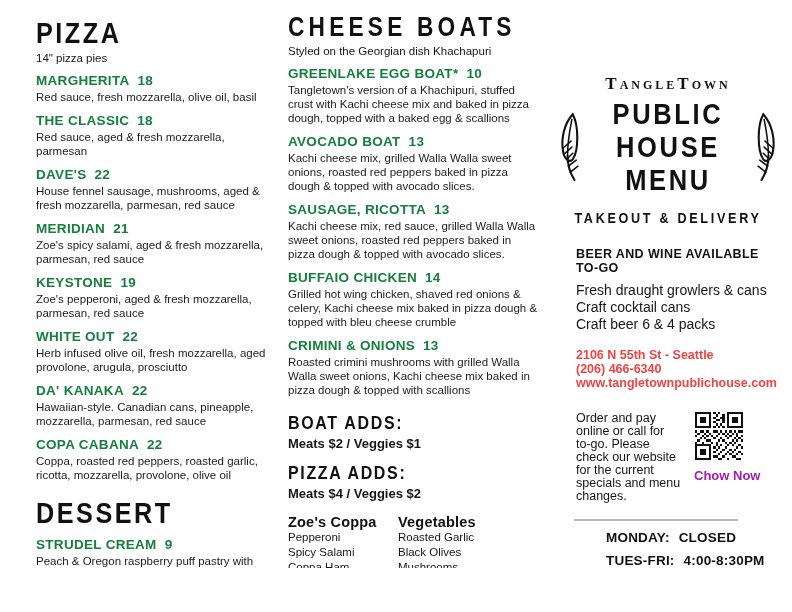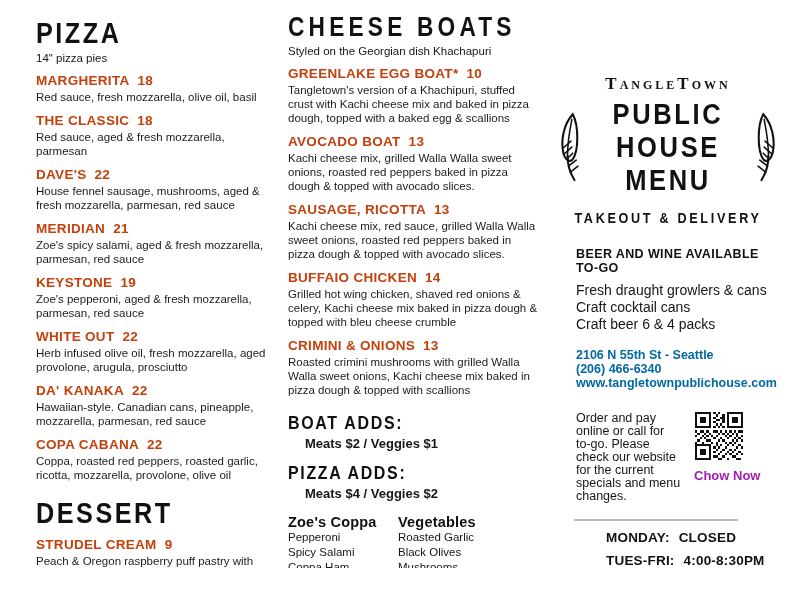--- a/index.html
+++ b/index.html
@@ -10,27 +10,27 @@
   .col2{left:288px;top:14px;width:252px;}
   .col3{left:558px;top:74px;width:220px;}
 
   .disp{display:inline-block;font-weight:700;transform:scaleX(.84);transform-origin:left center;white-space:nowrap;color:#111;}
   .h-big{font-size:30px;letter-spacing:3px;line-height:1;}
   .h-cheese{font-size:27px;letter-spacing:5px;line-height:1;}
   .h-adds{font-size:19px;letter-spacing:2px;line-height:1;}
 
   .subtitle{font-size:11.5px;margin-top:4px;}
   .item{margin-top:9px;}
-  .ihead{font-size:13.5px;font-weight:700;letter-spacing:.3px;color:#c2410c;}
+  .ihead{font-size:13.5px;font-weight:700;letter-spacing:.3px;color:#15803d;}
   .iprice{margin-left:8px;}
   .idesc{font-size:11.5px;line-height:1.22;margin-top:2px;color:#1c1c1c;}
   .sect-gap{margin-top:16px;}
 
   .adds-block{margin-top:16px;}
-  .pricing{font-size:13px;font-weight:700;margin-top:3px;margin-left:17px;}
+  .pricing{font-size:13px;font-weight:700;margin-top:3px;}
   .top-flex{display:flex;margin-top:13px;}
   .top-left{width:110px;}
   .top-right{flex:1;}
   .tgroup{margin-bottom:10px;}
   .tgroup-title{font-size:14.5px;font-weight:700;letter-spacing:.2px;color:#111;}
   .titem{font-size:11.5px;line-height:1.3;}
 
   .wordmark{text-align:center;font-family:"Liberation Serif",serif;font-variant:small-caps;
             font-weight:700;font-size:17px;letter-spacing:3px;color:#111;}
   .brand-row{display:flex;align-items:center;justify-content:center;margin-top:4px;}
@@ -38,21 +38,21 @@
   .btl{display:block;font-size:29px;font-weight:700;letter-spacing:3px;line-height:33px;
        transform:scaleX(.88);transform-origin:center;color:#111;}
   .feather{flex:0 0 auto;}
   .tagline-wrap{text-align:center;margin-top:12px;}
   .tagline{display:inline-block;font-size:14px;font-weight:700;letter-spacing:3px;transform:scaleX(.9);transform-origin:center;color:#111;}
 
   .sec{margin-left:18px;}
   .beer-h{font-size:12.5px;font-weight:700;letter-spacing:.4px;margin-top:20px;color:#111;}
   .beer-lines{margin-top:7px;}
   .beer-line{font-size:14px;line-height:17px;}
-  .contact{margin-top:15px;font-weight:700;font-size:12.5px;line-height:14px;color:#0369a1;}
+  .contact{margin-top:15px;font-weight:700;font-size:12.5px;line-height:14px;color:#ef4444;}
   .order-row{display:flex;margin-top:22px;margin-left:18px;}
   .order-note{width:106px;font-size:12.5px;line-height:13px;}
   .qr-wrap{margin-left:12px;text-align:center;width:50px;}
   .qr-label{font-weight:700;font-size:13px;margin-top:4px;white-space:nowrap;color:#a21caf;}
   .hr{height:2px;background:#b9b9b9;margin-left:16px;width:164px;border:0;}
   .hr1{margin-top:16px;}
   .hours{margin-left:18px;margin-top:8px;}
   .hrow{font-weight:700;font-size:13.5px;letter-spacing:.2px;line-height:18px;color:#111;padding-left:30px;}
   .hrow.first{margin-bottom:5px;}
   .hrow .time{margin-left:9px;}

